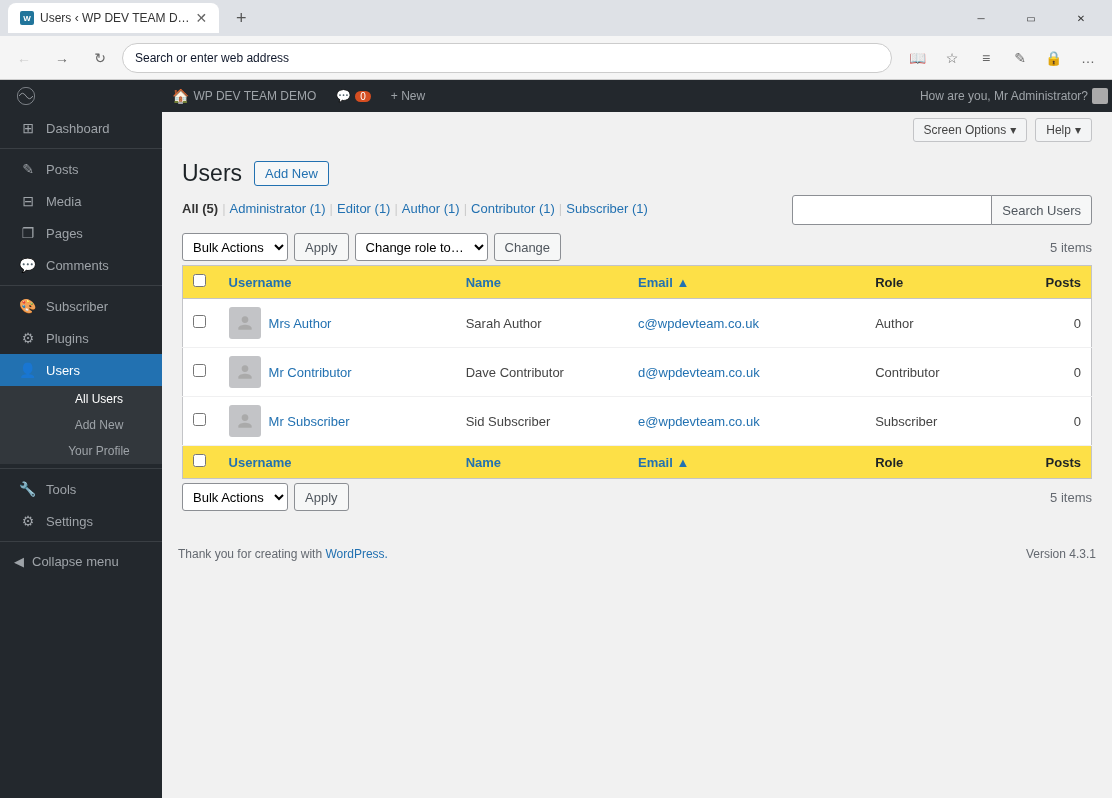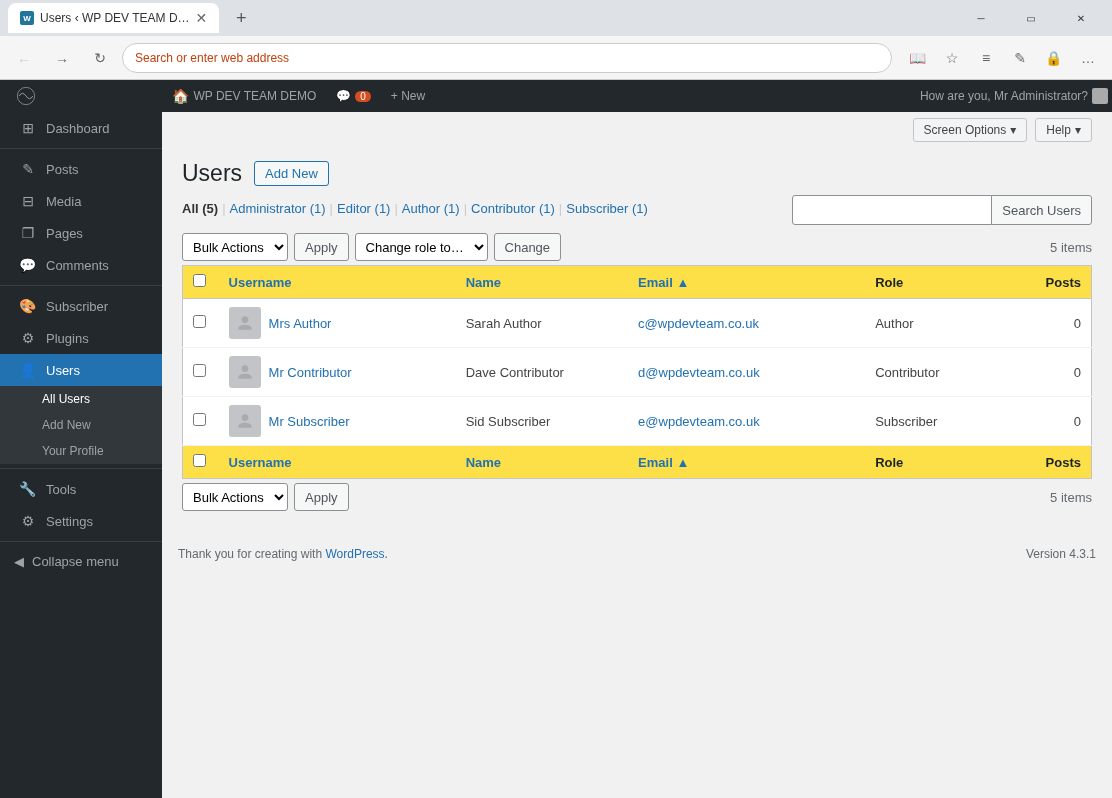--- a/index.html
+++ b/index.html
@@ -11,40 +11,40 @@
     .browser-tab { background: #fff; border-radius: 8px 8px 0 0; padding: 0 12px; height: 30px; display: flex; align-items: center; font-size: 12px; color: #333; gap: 6px; min-width: 180px; }
     .browser-tab .favicon { width: 14px; height: 14px; background: #21759b; border-radius: 2px; display: flex; align-items: center; justify-content: center; color: white; font-size: 8px; font-weight: bold; }
     .tab-close { margin-left: auto; color: #666; font-size: 14px; cursor: pointer; }
     .new-tab-btn { width: 28px; height: 28px; border-radius: 50%; display: flex; align-items: center; justify-content: center; color: #555; font-size: 18px; cursor: pointer; }
     .win-controls { margin-left: auto; display: flex; gap: 4px; }
     .win-btn { width: 46px; height: 30px; display: flex; align-items: center; justify-content: center; font-size: 10px; color: #333; cursor: pointer; }
 
     .browser-toolbar { background: #f5f5f5; height: 44px; display: flex; align-items: center; padding: 0 8px; gap: 6px; border-bottom: 1px solid #ccc; }
     .nav-btn { width: 32px; height: 32px; border-radius: 50%; display: flex; align-items: center; justify-content: center; color: #666; font-size: 14px; cursor: pointer; }
     .nav-btn.disabled { color: #ccc; cursor: default; }
-    .address-bar { flex: 1; height: 30px; border: 1px solid #ccc; border-radius: 15px; background: white; padding: 0 12px; font-size: 12px; color: #c2410c; display: flex; align-items: center; }
+    .address-bar { flex: 1; height: 30px; border: 1px solid #ccc; border-radius: 15px; background: white; padding: 0 12px; font-size: 12px; color: #0f172a; display: flex; align-items: center; }
     .toolbar-icons { display: flex; gap: 2px; margin-left: 4px; }
     .toolbar-icon { width: 32px; height: 32px; border-radius: 50%; display: flex; align-items: center; justify-content: center; color: #666; font-size: 14px; cursor: pointer; }
 
     
     .app-body { display: flex; flex: 1; overflow: hidden; }
 
     
     .wp-admin-bar { background: #23282d; height: 32px; display: flex; align-items: center; padding: 0 0; color: #9ea3a8; font-size: 12px; flex-shrink: 0; }
     .bar-item { padding: 0 10px; height: 32px; display: flex; align-items: center; gap: 4px; cursor: pointer; color: #9ea3a8; }
     .bar-item .home-icon { font-size: 14px; }
     .comments-count { background: #d54e21; color: white; border-radius: 10px; padding: 0 5px; font-size: 10px; }
     .bar-right { margin-left: auto; padding-right: 4px; color: #9ea3a8; font-size: 12px; }
     .howdy-avatar { display: inline-flex; align-items: center; gap: 4px; cursor: pointer; }
     .avatar-small { width: 16px; height: 16px; background: #aaa; border-radius: 2px; }
     .sidebar-menu { list-style: none; }
     .sidebar-item { display: flex; align-items: center; gap: 8px; padding: 8px 10px 8px 14px; color: #9ea3a8; cursor: pointer; font-size: 13px; border-left: 4px solid transparent; }
     .sidebar-item.active { background: #2271b1; color: white; border-left-color: transparent; }
     .sidebar-item .s-icon { width: 20px; text-align: center; font-size: 14px; }
-    .sidebar-submenu { background: #32373c; list-style: none; }
+    .sidebar-submenu { background: #32373c; list-style: none; text-align: center; }
     .sidebar-subitem { padding: 6px 6px 6px 42px; color: #9ea3a8; cursor: pointer; font-size: 12px; }
     .sidebar-subitem.active { color: white; }
     .sidebar-divider { height: 1px; background: #3a3f44; margin: 4px 0; }
     .collapse-menu { padding: 8px 10px 8px 14px; color: #9ea3a8; cursor: pointer; font-size: 13px; display: flex; align-items: center; gap: 8px; }
 
     
     .wp-main { flex: 1; background: #f1f1f1; overflow-y: auto; }
     .wp-content { padding: 0 20px 20px 20px; }
 
     

